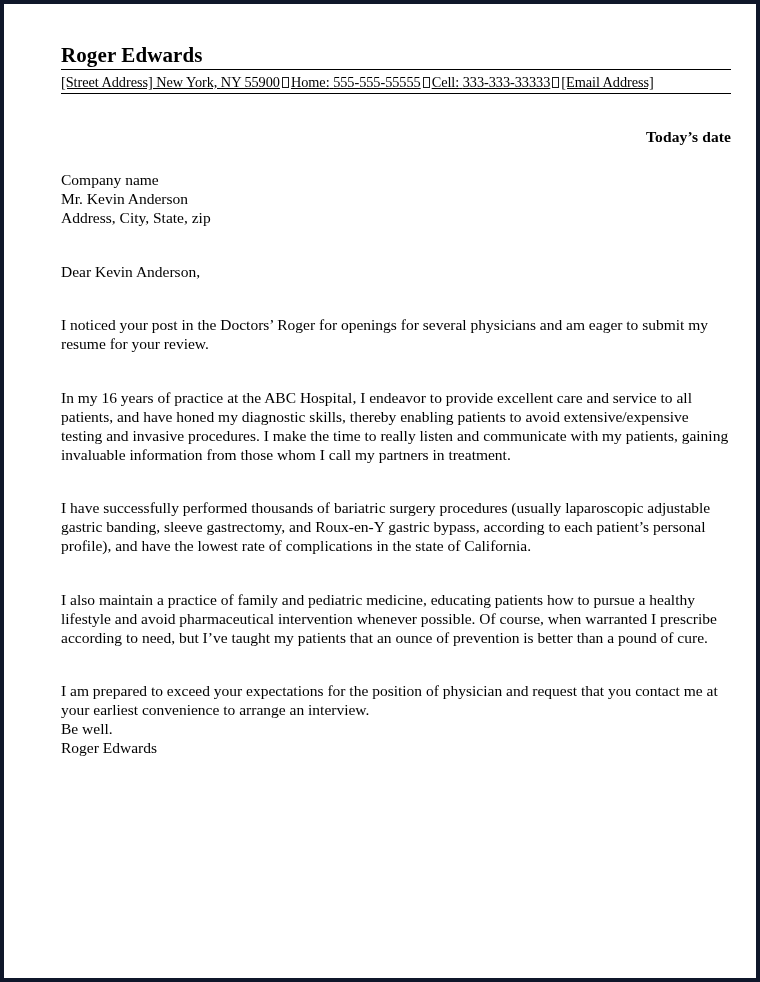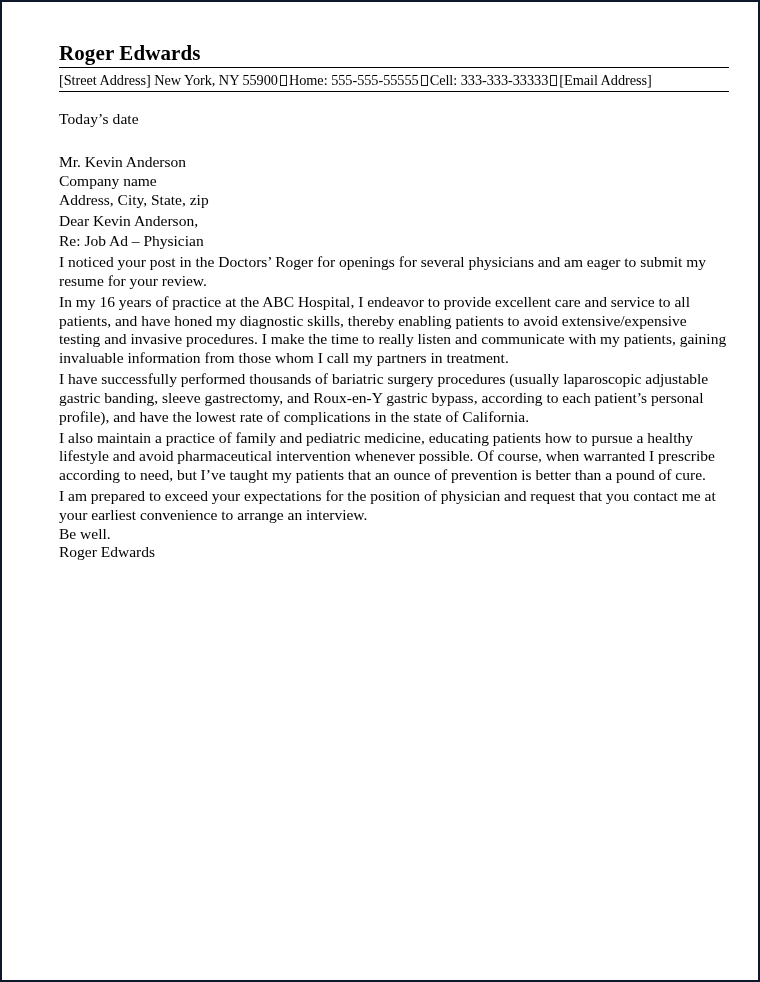--- a/index.html
+++ b/index.html
@@ -11,21 +11,21 @@
     font-family: "Liberation Serif", "DejaVu Serif", serif;
     color: #000000;
   }
 
   .page {
     position: relative;
     width: 760px;
     height: 982px;
     box-sizing: border-box;
     background: #ffffff;
-    border: 2px solid #0f172a;
+    border: 4px solid #0f172a;
     overflow: hidden;
   }
 
   .sheet {
     position: absolute;
     left: 57px;
     top: 40px;
     width: 670px;
   }
 
@@ -42,43 +42,45 @@
     border-bottom: 1.4px solid #000;
     width: 100%;
     height: 0;
   }
   .letterhead-contact {
     font-size: 14.3px;
     line-height: 1.45;
     padding: 2px 0 1px 0;
     white-space: nowrap;
     letter-spacing: -0.05px;
+    text-decoration: underline;
   }
   .tofu {
     display: inline-block;
     width: 7px;
     height: 11px;
     border: 1px solid #1a1a1a;
     box-sizing: border-box;
     vertical-align: -1px;
     margin: 0 2px;
   }
 
   
   .date-line {
-    font-weight: normal;
+    text-align: right;
+    font-weight: bold;
     font-size: 15.5px;
-    margin-top: 18px;
+    margin-top: 34px;
     letter-spacing: 0.1px;
   }
 
   .block {
     font-size: 15.5px;
     line-height: 1.21;
-    margin-top: 2px;
+    margin-top: 35px;
     text-align: left;
   }
   .block.recipient { margin-top: 25px; }
   .block p { margin: 0; }
 
   .para {
     font-size: 15.5px;
     line-height: 1.215;
     margin-top: 19px;
   }
@@ -98,32 +100,29 @@
     <div>
       <div class="letterhead-name">Roger Edwards</div>
       <div class="rule"></div>
       <div class="letterhead-contact"><span>[Street Address] New York, NY 55900</span><span class="tofu"></span><span>Home:</span> <span>555-555-55555</span><span class="tofu"></span><span>Cell:</span> <span>333-333-33333</span><span class="tofu"></span><span>[Email Address]</span></div>
       <div class="rule"></div>
     </div>
 
     <div class="date-line">Today’s date</div>
 
     <div class="block recipient">
+      <p>Company name</p>
       <p>Mr. Kevin Anderson</p>
-      <p>Company name</p>
       <p>Address, City, State, zip</p>
     </div>
 
     <div class="block">
       <p>Dear Kevin Anderson,</p>
     </div>
 
-    <div class="block">
-      <p>Re:  Job Ad – Physician</p>
-    </div>
 
     <div class="block">
       <p class="para">I noticed your post in the Doctors’ Roger for openings for several physicians and am eager to submit my resume for your review.</p>
     </div>
 
     <div class="block">
       <p class="para">In my 16 years of practice at the ABC Hospital, I endeavor to provide excellent care and service to all patients, and have honed my diagnostic skills, thereby enabling patients to avoid extensive/expensive testing and invasive procedures. I make the time to really listen and communicate with my patients, gaining invaluable information from those whom I call my partners in treatment.</p>
     </div>
 
     <div class="block">

